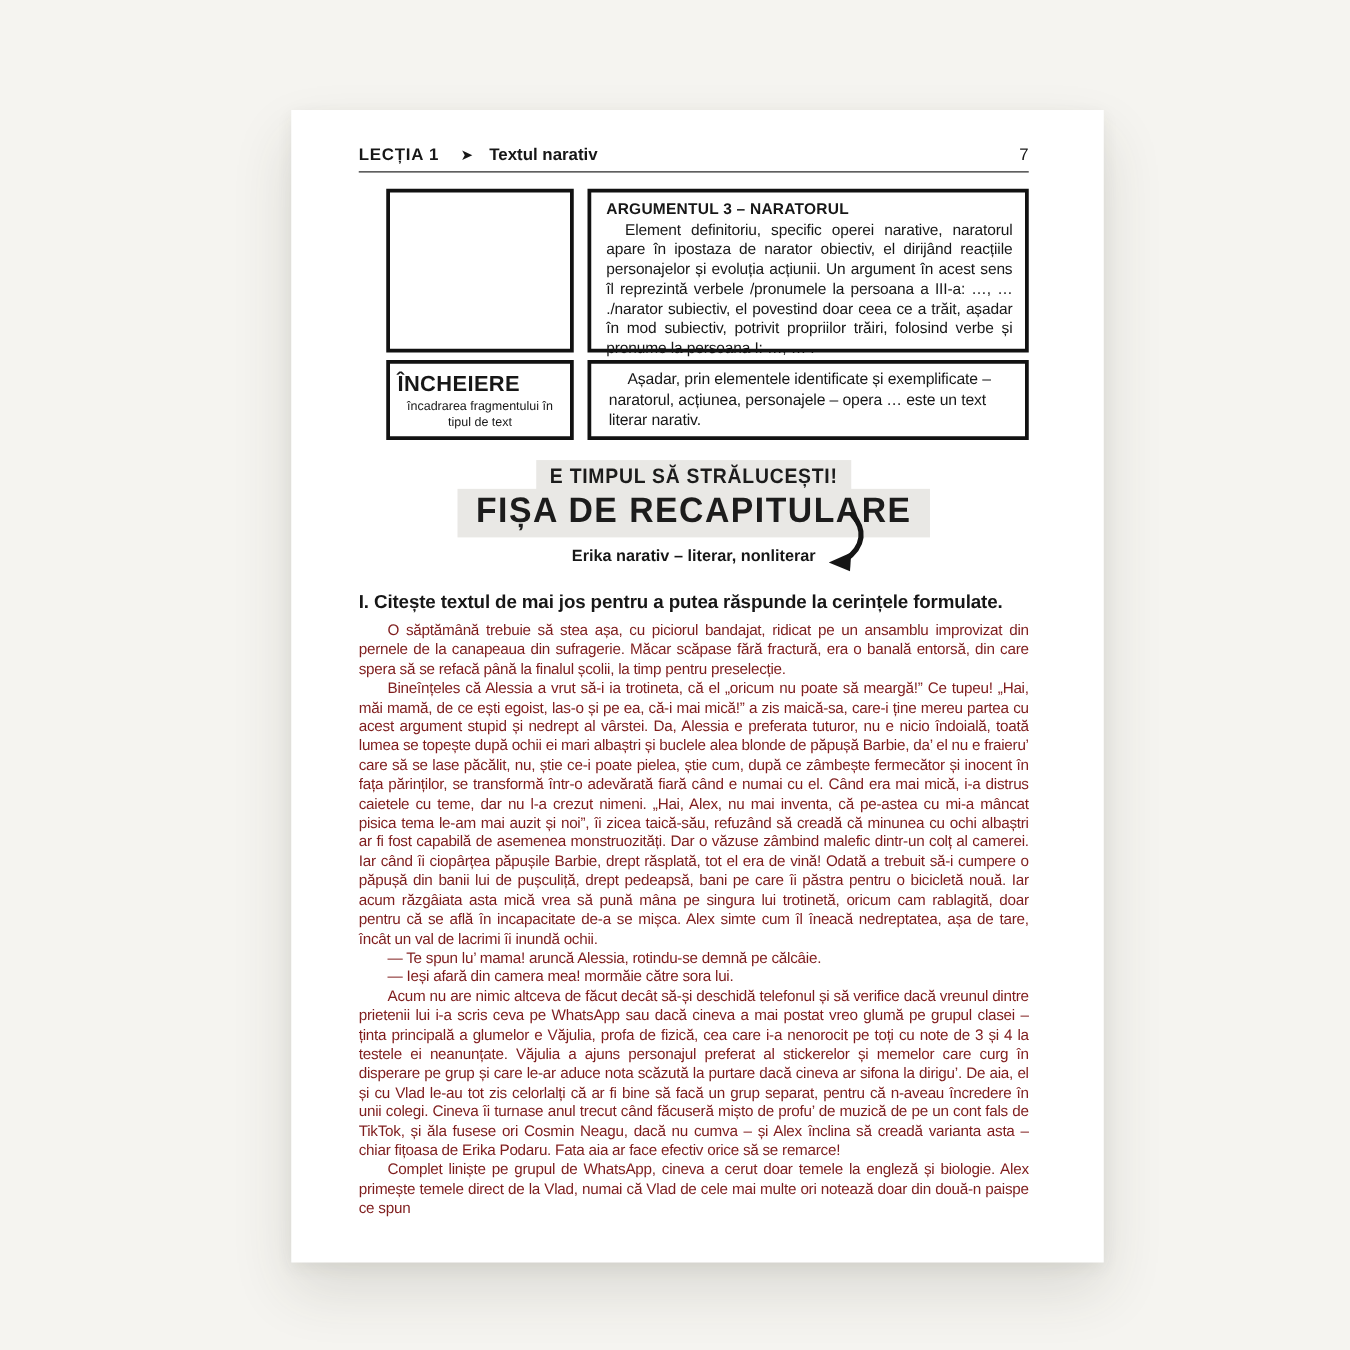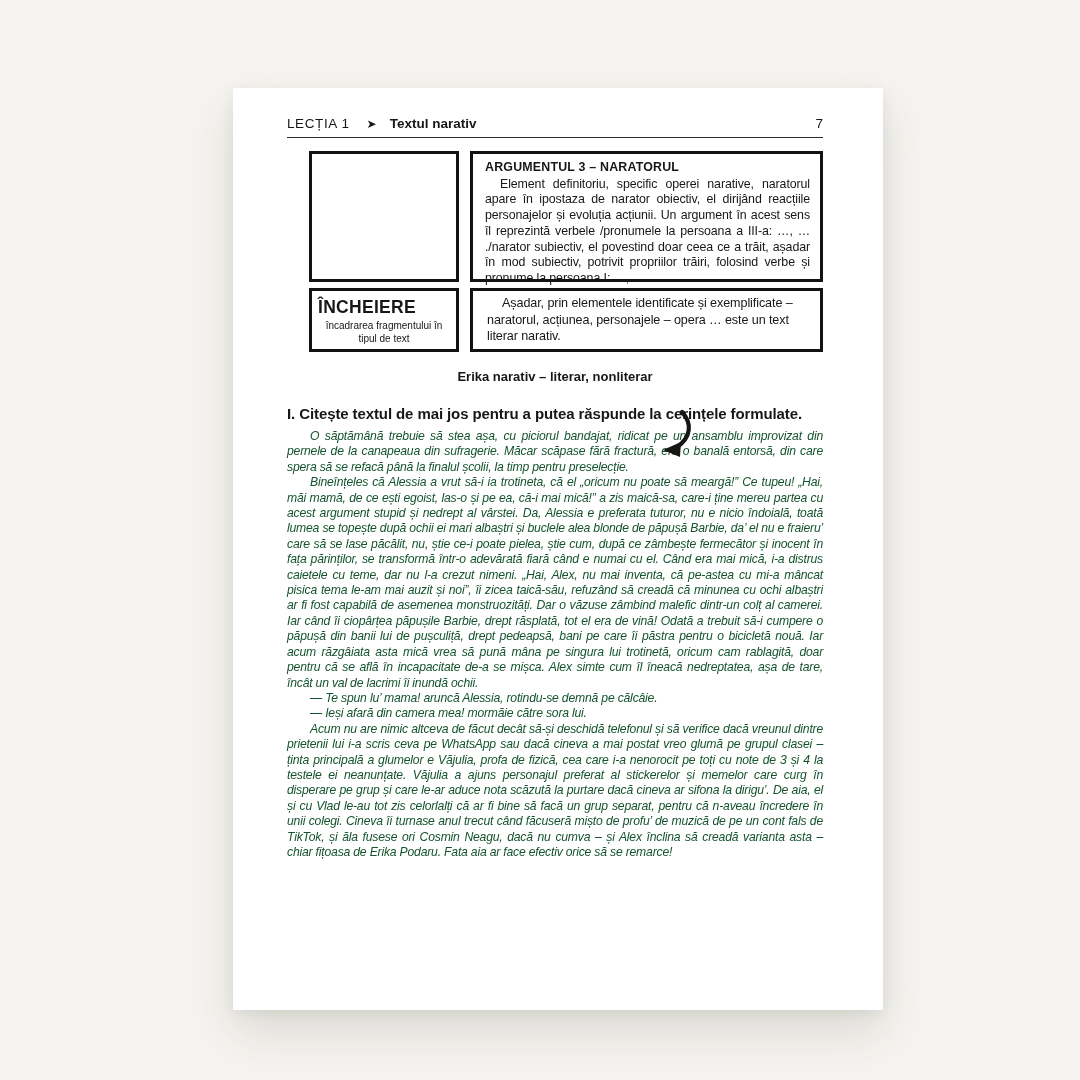--- a/index.html
+++ b/index.html
@@ -16,21 +16,21 @@
     position: absolute;
     left: 233px; top: 88px;
     width: 650px; height: 922px;
     background: #ffffff;
     box-shadow: 0 22px 45px rgba(60,55,45,.14), 0 4px 12px rgba(60,55,45,.07);
     padding: 28px 60px 0 54px;
     overflow: hidden;
   }
   
   .header-row { display: flex; align-items: center; font-size: 13.5px; line-height: 15px; }
-  .lesson-label { font-weight: 400; letter-spacing: .6px; }
+  .lesson-label { font-weight: 700; letter-spacing: .6px; }
   .header-arrow { margin: 0 13px 0 17px; font-size: 12px; line-height: 12px; }
   .chapter-title { font-weight: 700; text-align: right; }
   .page-num { margin-left: auto; font-size: 13.5px; }
   .header-divider { border-bottom: 1.7px solid #2b2b2b; margin-top: 6px; }
   
   .summary-grid {
     margin-top: 13px;
     display: grid;
     grid-template-columns: 150px 1fr;
     grid-template-rows: 131px 64px;
@@ -51,27 +51,26 @@
   .badge { display: inline-block; background: #e9e8e5; color: #1c1c1c; }
   .badge-top { font-size: 15.5px; font-weight: 700; letter-spacing: .6px; padding: 4px 11px 2px; transform: scaleY(1.08); }
   .badge-main { font-size: 27px; font-weight: 700; letter-spacing: 1.2px; padding: 1px 15px 5px; margin-top: -1px; transform: scaleY(1.05); }
   .badge-stack { display: flex; flex-direction: column; align-items: center; }
   .recap-subtitle { font-size: 13px; font-weight: 700; margin-top: 8px; }
   .curved-arrow { position: absolute; left: 372px; top: 40px; }
   
   .exercise-heading { margin-top: 21px; font-size: 15px; font-weight: 700; letter-spacing: -0.1px; }
   .narrative { margin-top: 7px; }
   .narrative p.body-para {
-    font-style: italic;
     font-size: 12.2px;
     line-height: 15.4px;
     letter-spacing: -0.2px;
     text-align: justify;
     text-indent: 23px;
-    color: #14532d;
+    color: #7f1d1d;
   }
 </style>
 </head>
 <body>
 
 <div class="canvas">
   <div class="page">
 
     <div class="header-row">
       <span class="lesson-label">LECȚIA 1</span>
@@ -90,30 +89,35 @@
       <div class="tbox incheiere-box">
         <div class="incheiere-title">ÎNCHEIERE</div>
         <div class="incheiere-sub">încadrarea fragmentului în tipul de text</div>
       </div>
       <div class="tbox conclusion-box">
         <div class="conclusion-text">Așadar, prin elementele identificate și exemplificate – naratorul, acțiunea, personajele – opera … este un text literar narativ.</div>
       </div>
     </div>
 
     <div class="recap">
+      <div class="badge-stack">
+        <span class="badge badge-top">E TIMPUL SĂ STRĂLUCEȘTI!</span>
+        <span class="badge badge-main">FIȘA DE RECAPITULARE</span>
+      </div>
       <div class="recap-subtitle">Erika narativ – literar, nonliterar</div>
       <svg class="curved-arrow" width="36" height="52" viewBox="0 0 36 52">
         <path d="M23 3 C 33 14, 33 28, 17 39" stroke="#151515" stroke-width="4.2" fill="none" stroke-linecap="round"></path>
         <polygon points="22,33 4,41 21,48" fill="#151515"></polygon>
       </svg>
     </div>
 
     <div class="exercise-heading">I. Citește textul de mai jos pentru a putea răspunde la cerințele formulate.</div>
     <div class="narrative">
         <p class="body-para">O săptămână trebuie să stea așa, cu piciorul bandajat, ridicat pe un ansamblu improvizat din pernele de la canapeaua din sufragerie. Măcar scăpase fără fractură, era o banală entorsă, din care spera să se refacă până la finalul școlii, la timp pentru preselecție.</p>
         <p class="body-para">Bineînțeles că Alessia a vrut să-i ia trotineta, că el „oricum nu poate să meargă!” Ce tupeu! „Hai, măi mamă, de ce ești egoist, las-o și pe ea, că-i mai mică!” a zis maică-sa, care-i ține mereu partea cu acest argument stupid și nedrept al vârstei. Da, Alessia e preferata tuturor, nu e nicio îndoială, toată lumea se topește după ochii ei mari albaștri și buclele alea blonde de păpușă Barbie, da’ el nu e fraieru’ care să se lase păcălit, nu, știe ce-i poate pielea, știe cum, după ce zâmbește fermecător și inocent în fața părinților, se transformă într-o adevărată fiară când e numai cu el. Când era mai mică, i-a distrus caietele cu teme, dar nu l-a crezut nimeni. „Hai, Alex, nu mai inventa, că pe-astea cu mi-a mâncat pisica tema le-am mai auzit și noi”, îi zicea taică-său, refuzând să creadă că minunea cu ochi albaștri ar fi fost capabilă de asemenea monstruozități. Dar o văzuse zâmbind malefic dintr-un colț al camerei. Iar când îi ciopârțea păpușile Barbie, drept răsplată, tot el era de vină! Odată a trebuit să-i cumpere o păpușă din banii lui de pușculiță, drept pedeapsă, bani pe care îi păstra pentru o bicicletă nouă. Iar acum răzgâiata asta mică vrea să pună mâna pe singura lui trotinetă, oricum cam rablagită, doar pentru că se află în incapacitate de-a se mișca. Alex simte cum îl îneacă nedreptatea, așa de tare, încât un val de lacrimi îi inundă ochii.</p>
         <p class="body-para">— Te spun lu’ mama! aruncă Alessia, rotindu-se demnă pe călcâie.</p>
         <p class="body-para">— Ieși afară din camera mea! mormăie către sora lui.</p>
         <p class="body-para">Acum nu are nimic altceva de făcut decât să-și deschidă telefonul și să verifice dacă vreunul dintre prietenii lui i-a scris ceva pe WhatsApp sau dacă cineva a mai postat vreo glumă pe grupul clasei – ținta principală a glumelor e Văjulia, profa de fizică, cea care i-a nenorocit pe toți cu note de 3 și 4 la testele ei neanunțate. Văjulia a ajuns personajul preferat al stickerelor și memelor care curg în disperare pe grup și care le-ar aduce nota scăzută la purtare dacă cineva ar sifona la dirigu’. De aia, el și cu Vlad le-au tot zis celorlalți că ar fi bine să facă un grup separat, pentru că n-aveau încredere în unii colegi. Cineva îi turnase anul trecut când făcuseră mișto de profu’ de muzică de pe un cont fals de TikTok, și ăla fusese ori Cosmin Neagu, dacă nu cumva – și Alex înclina să creadă varianta asta – chiar fițoasa de Erika Podaru. Fata aia ar face efectiv orice să se remarce!</p>
+        <p class="body-para">Complet liniște pe grupul de WhatsApp, cineva a cerut doar temele la engleză și biologie. Alex primește temele direct de la Vlad, numai că Vlad de cele mai multe ori notează doar din două-n paispe ce spun</p>
       </div>
 
   </div>
 </div>
 
 </body></html>

